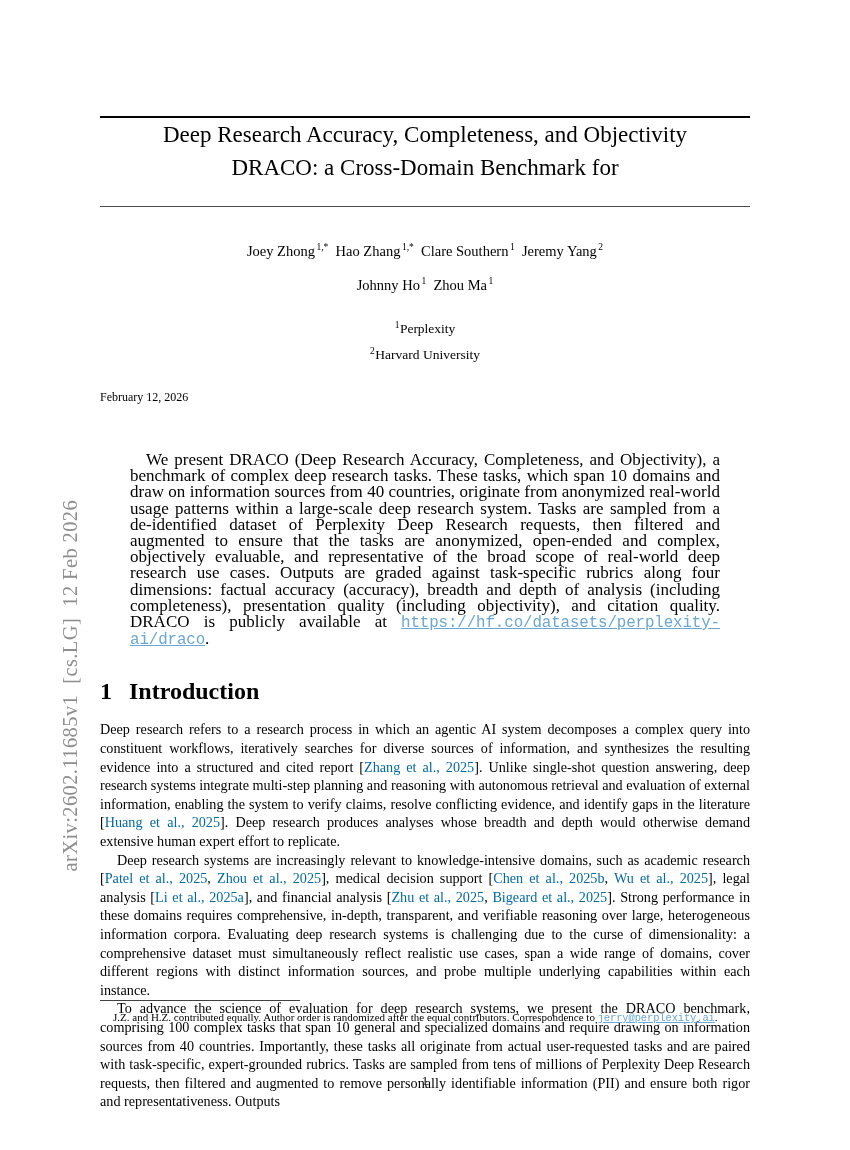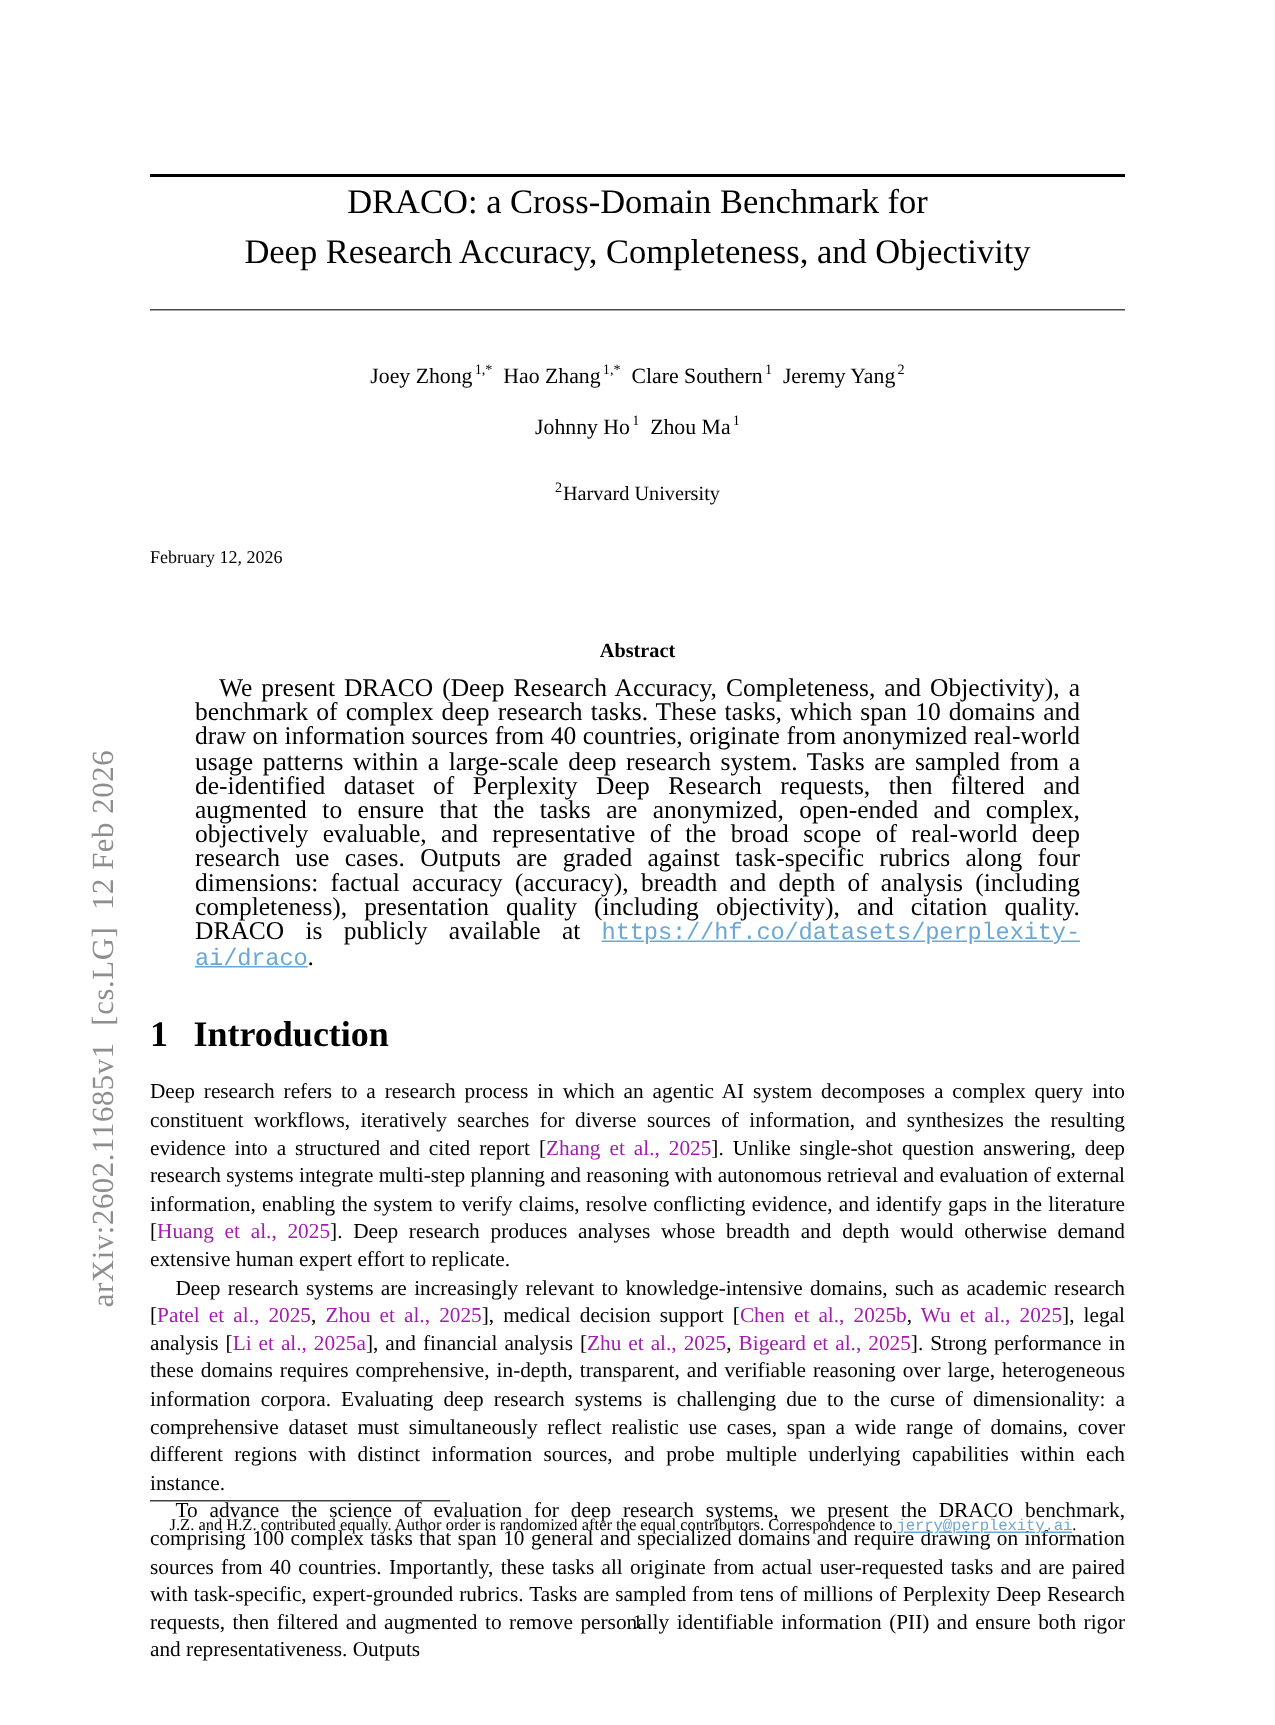--- a/index.html
+++ b/index.html
@@ -140,21 +140,21 @@
     line-height: 18.6px;
     text-align: justify;
   }
   #body-text p {
     margin: 0;
     text-indent: 17px;
   }
   #body-text p.first { text-indent: 0; }
 
   a.cite, .cite {
-    color: #a21caf;
+    color: #0369a1;
     text-decoration: none;
   }
   .mono-link {
     font-family: "Liberation Mono", "DejaVu Sans Mono", monospace;
     color: #6aa7d4;
     font-size: 0.93em;
     letter-spacing: -0.1px;
   }
 
   
@@ -197,22 +197,22 @@
 </div>
 
 <div id="page">
 
   <div style="position:absolute; top:116px; left:0; width:650px;">
     <div class="rule-thick"></div>
   </div>
 
   <div id="title-block">
     <h1 id="paper-title">
+      <span class="title-line">Deep Research Accuracy, Completeness, and Objectivity</span>
       <span class="title-line">DRACO: a Cross-Domain Benchmark for</span>
-      <span class="title-line">Deep Research Accuracy, Completeness, and Objectivity</span>
     </h1>
   </div>
 
   <div id="rule-below-title-wrap">
     <div class="rule-thin"></div>
   </div>
 
   <div id="authors">
     <span class="author-row">
       <span class="author-name">Joey Zhong</span><sup class="mark">1,*</sup>&nbsp;
@@ -220,27 +220,27 @@
       <span class="author-name">Clare Southern</span><sup class="mark">1</sup>&nbsp;
       <span class="author-name">Jeremy Yang</span><sup class="mark">2</sup>
     </span>
     <span class="author-row">
       <span class="author-name">Johnny Ho</span><sup class="mark">1</sup>&nbsp;
       <span class="author-name">Zhou Ma</span><sup class="mark">1</sup>
     </span>
   </div>
 
   <div id="affiliations">
+    <span class="affil-row"><sup class="mark">1</sup><span>Perplexity</span></span>
     <span class="affil-row"><sup class="mark">2</sup><span>Harvard University</span></span>
   </div>
 
   <div id="pub-date">February 12, 2026</div>
 
   <div id="abstract-section">
-    <div id="abstract-heading">Abstract</div>
     <p id="abstract-body"><span>We present DRACO (Deep Research Accuracy, Completeness, and Objectivity), a benchmark of complex deep research tasks. These tasks, which span 10 domains and draw on information sources from 40 countries, originate from anonymized real-world usage patterns within a large-scale deep research system. Tasks are sampled from a de-identified dataset of Perplexity Deep Research requests, then filtered and augmented to ensure that the tasks are anonymized, open-ended and complex, objectively evaluable, and representative of the broad scope of real-world deep research use cases. Outputs are graded against task-specific rubrics along four dimensions: factual accuracy (accuracy), breadth and depth of analysis (including completeness), presentation quality (including objectivity), and citation quality. DRACO is publicly available at </span><a class="mono-link" href="#">https://hf.co/datasets/perplexity-ai/draco</a><span>.</span></p>
   </div>
 
   <div id="section-intro-heading"><span class="sec-num">1</span><span>Introduction</span></div>
 
   <div id="body-text">
     <p class="first"><span>Deep research refers to a research process in which an agentic AI system decomposes a complex query into constituent workflows, iteratively searches for diverse sources of information, and synthesizes the resulting evidence into a structured and cited report [</span><a class="cite" href="#">Zhang et al., 2025</a><span>]. Unlike single-shot question answering, deep research systems integrate multi-step planning and reasoning with autonomous retrieval and evaluation of external information, enabling the system to verify claims, resolve conflicting evidence, and identify gaps in the literature [</span><a class="cite" href="#">Huang et al., 2025</a><span>]. Deep research produces analyses whose breadth and depth would otherwise demand extensive human expert effort to replicate.</span></p>
 
     <p><span>Deep research systems are increasingly relevant to knowledge-intensive domains, such as academic research [</span><a class="cite" href="#">Patel et al., 2025</a><span>, </span><a class="cite" href="#">Zhou et al., 2025</a><span>], medical decision support [</span><a class="cite" href="#">Chen et al., 2025b</a><span>, </span><a class="cite" href="#">Wu et al., 2025</a><span>], legal analysis [</span><a class="cite" href="#">Li et al., 2025a</a><span>], and financial analysis [</span><a class="cite" href="#">Zhu et al., 2025</a><span>, </span><a class="cite" href="#">Bigeard et al., 2025</a><span>]. Strong performance in these domains requires comprehensive, in-depth, transparent, and verifiable reasoning over large, heterogeneous information corpora. Evaluating deep research systems is challenging due to the curse of dimensionality: a comprehensive dataset must simultaneously reflect realistic use cases, span a wide range of domains, cover different regions with distinct information sources, and probe multiple underlying capabilities within each instance.</span></p>
 

